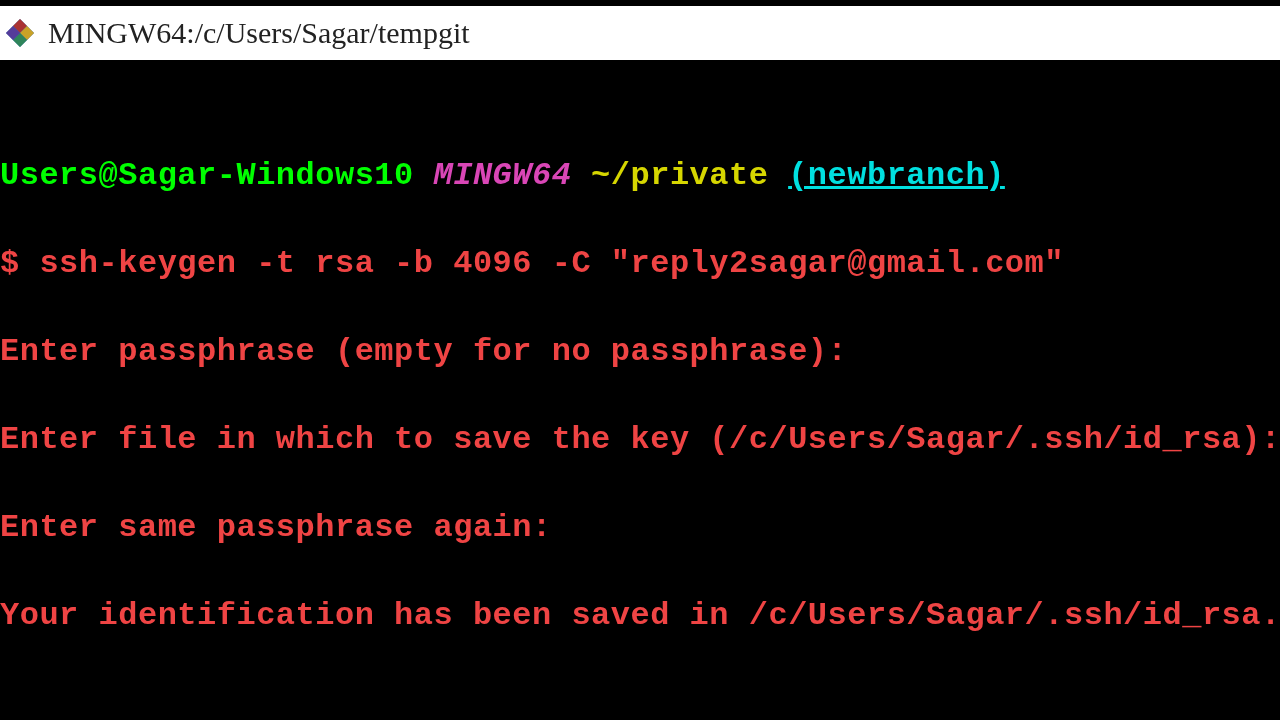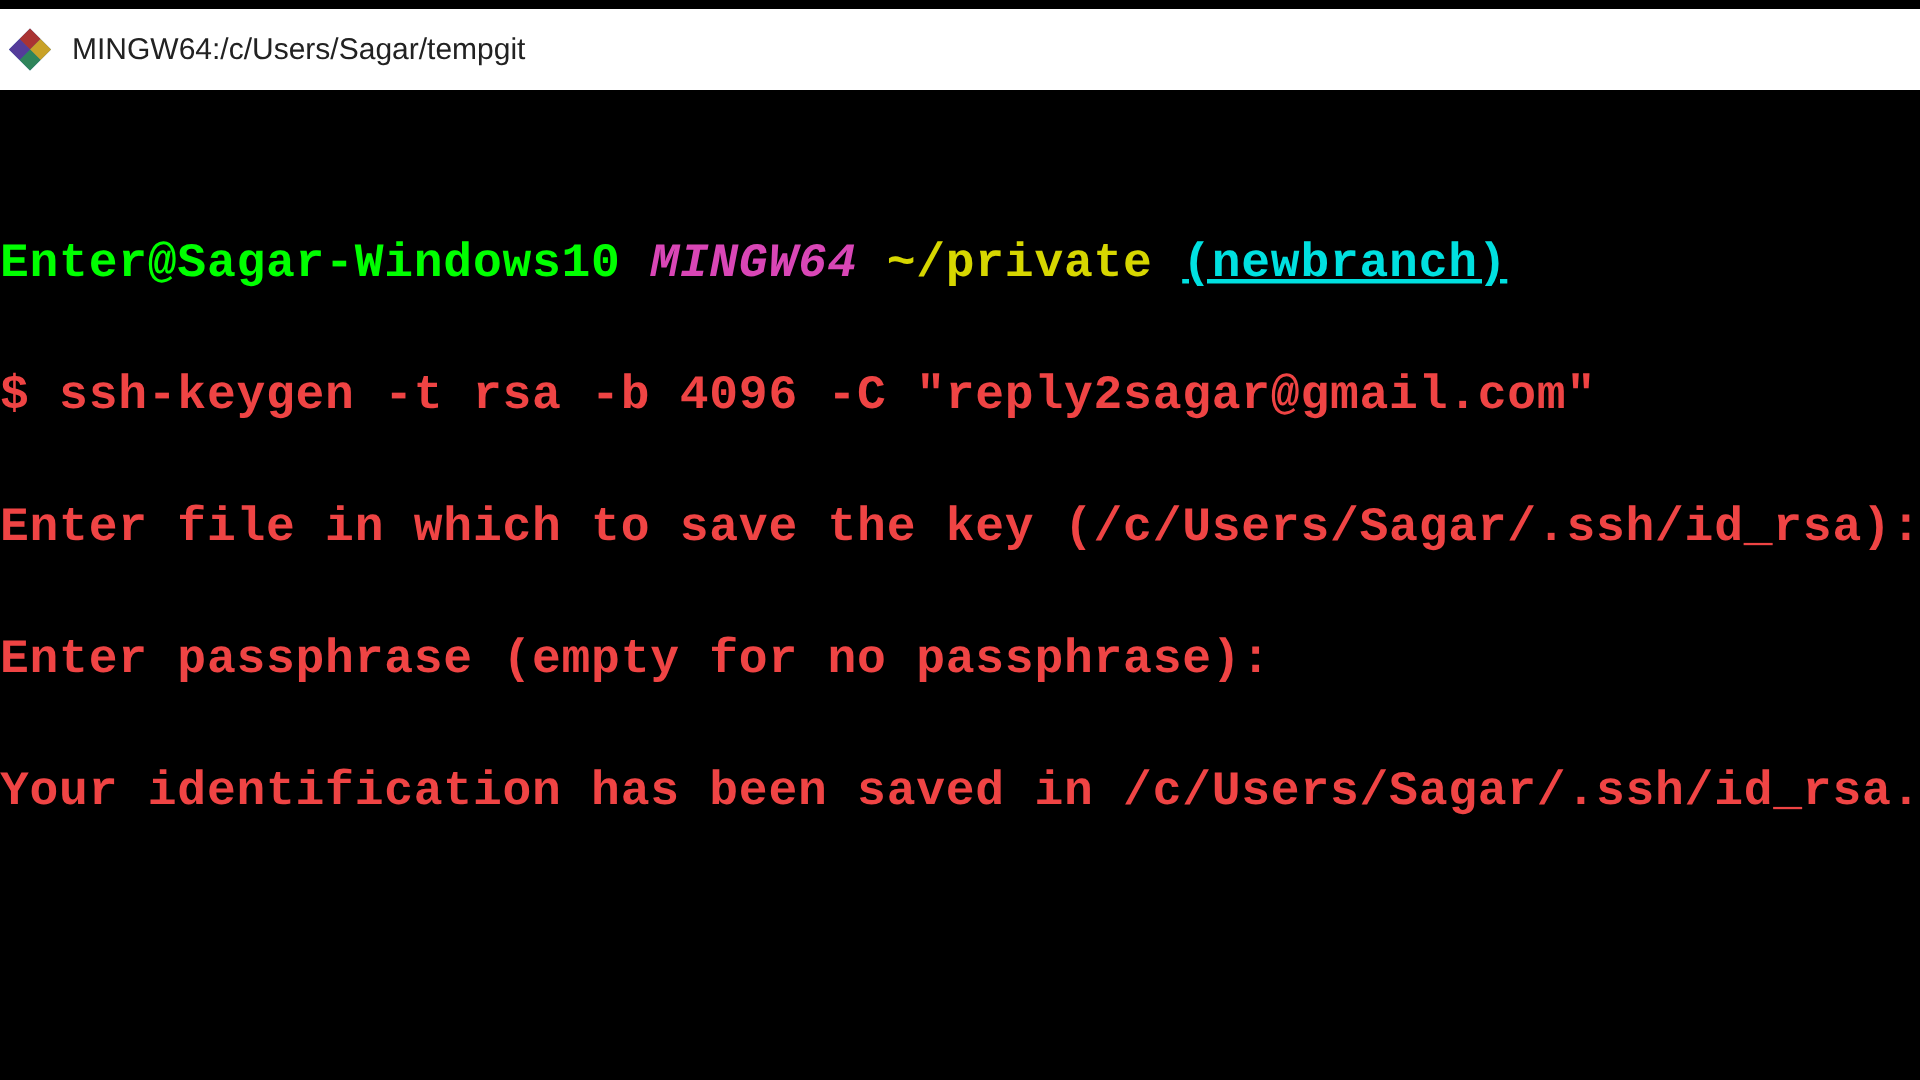--- a/index.html
+++ b/index.html
@@ -22,23 +22,23 @@
       width: 36px;
       height: 36px;
       margin-left: 2px;
       margin-right: 10px;
       display: flex;
       align-items: center;
       justify-content: center;
     }
     .titlebar-icon svg { width: 32px; height: 32px; }
     .titlebar-text {
-      font-size: 20px;
+      font-size: 30px;
       color: #222;
-      font-family: Liberation Sans, sans-serif;
+      font-family: Liberation Serif, serif;
       font-weight: 400;
     }
     .terminal {
       background: #000;
       padding-top: 50px;
       padding-left: 0;
       font-size: 32px;
       line-height: 44px;
       color: #fff;
       white-space: pre;
@@ -63,24 +63,25 @@
       <polygon points="16,2 23,9 16,16 9,9" fill="#aa3333"></polygon>
       <polygon points="23,9 30,16 23,23 16,16" fill="#c9a227"></polygon>
       <polygon points="16,16 23,23 16,30 9,23" fill="#2f855a"></polygon>
       <polygon points="9,9 16,16 9,23 2,16" fill="#553c9a"></polygon>
     </svg>
   </span>
   <span class="titlebar-text">MINGW64:/c/Users/Sagar/tempgit</span>
 </div>
 
 <div class="terminal">
-<span class="line"><span class="user">Enter@Sagar-Windows10</span> <span class="env">MINGW64</span> <span class="path">~/private</span> <span class="branch">(newbranch)</span></span>
+<span class="line"><span class="user">Users@Sagar-Windows10</span> <span class="env">MINGW64</span> <span class="path">~/private</span> <span class="branch">(newbranch)</span></span>
 <span class="line white">$ ssh-keygen -t rsa -b 4096 -C "reply2sagar@gmail.com"</span>
+<span class="line white">Enter passphrase (empty for no passphrase):</span>
 <span class="line white">Enter file in which to save the key (/c/Users/Sagar/.ssh/id_rsa):</span>
-<span class="line white">Enter passphrase (empty for no passphrase):</span>
+<span class="line white">Enter same passphrase again:</span>
 <span class="line white">Your identification has been saved in /c/Users/Sagar/.ssh/id_rsa.</span>
 
 
 
 
 
 
 </div>
 
 </body></html>

